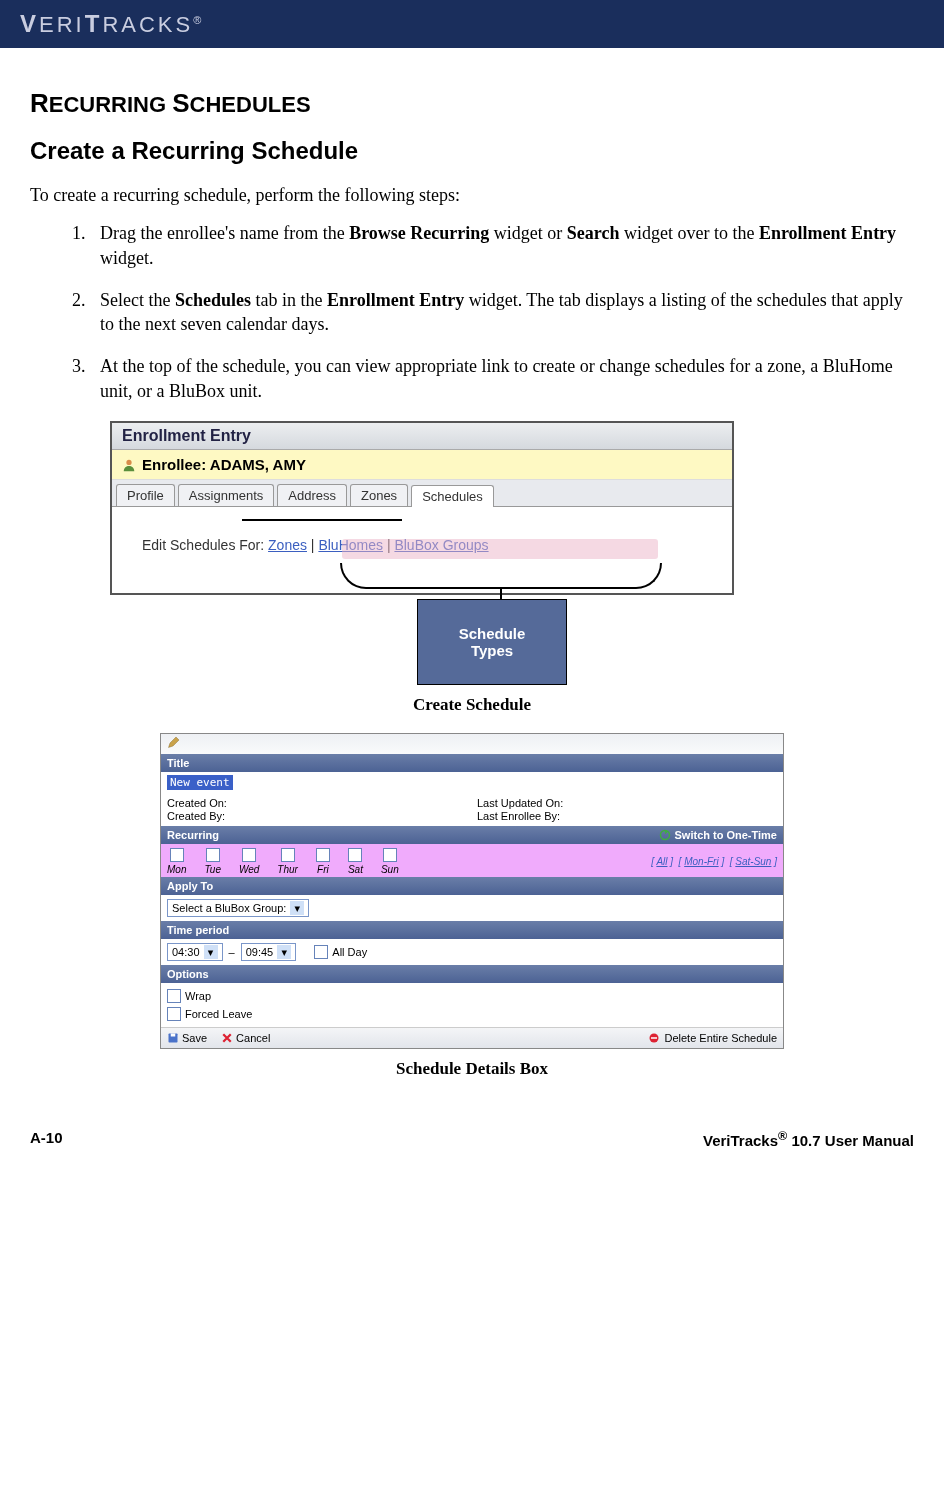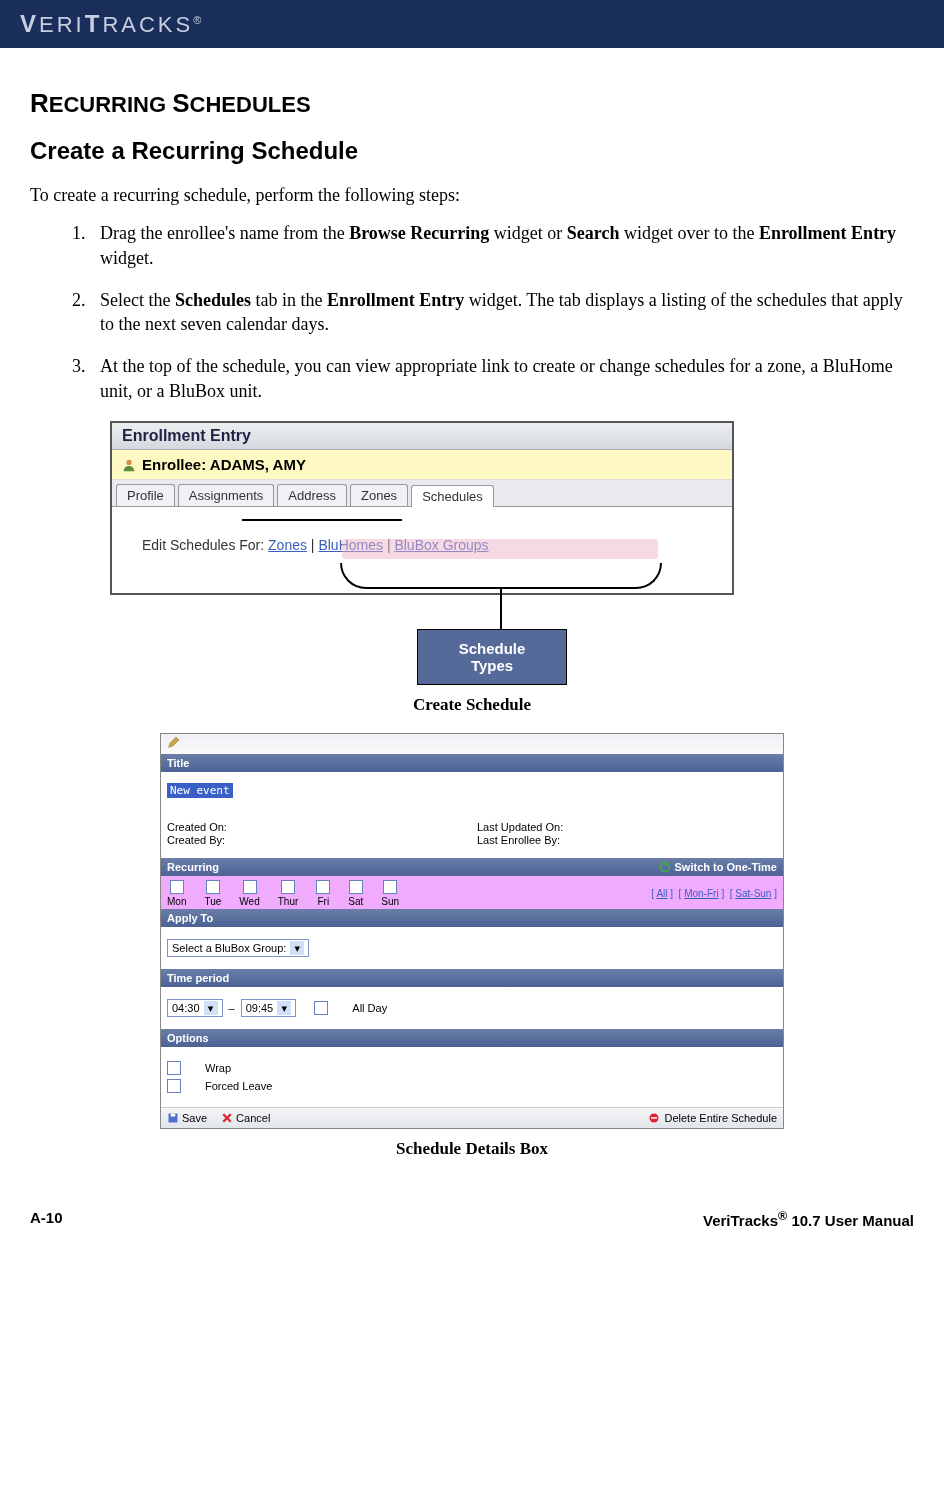--- a/index.html
+++ b/index.html
@@ -177,21 +177,21 @@
     left: 130px;
     top: 12px;
   }
   .callout-box {
     background: #556a99;
     color: #fff;
     font-family: Arial, sans-serif;
     font-weight: bold;
     text-align: center;
     width: 140px;
-    padding: 10px 4px;
+    padding: 25px 4px;
     margin: 0 auto;
     position: relative;
     left: -20px;
     font-size: 15px;
     border: 1px solid #000;
   }
   .callout-container {
     height: 100px;
     display: flex;
     justify-content: center;
@@ -208,21 +208,21 @@
     font-size: 11px;
     background: #f0abfc;
   }
   .sec-header {
     background: linear-gradient(#6a7ea8,#4c6294);
     color: #fff;
     font-weight: bold;
     padding: 3px 6px;
     font-size: 11px;
   }
-  .sec-body { padding: 12px 6px; background:#fff; }
+  .sec-body { padding: 4px 6px; background:#fff; }
   .new-event {
     background: #3a60c8;
     color: #fff;
     padding: 1px 3px;
     font-family: monospace;
     font-size: 11px;
   }
   .details-grid {
     display: grid;
     grid-template-columns: 1fr 1fr;
@@ -240,41 +240,42 @@
     display:flex;
     align-items:center;
     gap:4px;
   }
   .switch-link svg { width:12px; height:12px; }
   .days-row {
     display: flex;
     align-items: center;
     gap: 18px;
     padding: 4px 6px 2px 6px;
+    font-style: italic;
   }
   .day { display:flex; flex-direction:column; align-items:center; font-size:10px; gap:2px; }
   .day .cb { width:12px; height:12px; border:1px solid #6683b9; background:#fff; }
   .quicklinks { margin-left:auto; color:#3b5fc0; font-size:10px; }
   .quicklinks a { text-decoration:underline; color:#3b5fc0; }
   .select-box {
     border: 1px solid #7a96c9;
     background: #fff;
     padding: 1px 4px;
     display:inline-flex;
     align-items:center;
     gap:4px;
     font-size:11px;
   }
   .select-box .arrow { 
     background: #cfe0f7;
     width: 14px; height: 14px;
     display:flex; align-items:center; justify-content:center;
   }
   .time-row { display:flex; align-items:center; gap:6px; }
-  .opt-row { display:flex; align-items:center; gap:24px; padding:2px 0; }
+  .opt-row { display:flex; align-items:center; gap:4px; padding:2px 0; }
   .opt-row .cb { width:12px; height:12px; border:1px solid #6683b9; background:#fff; }
   .action-bar {
     display:flex;
     justify-content:space-between;
     padding:4px 6px;
     background: linear-gradient(#f4f5f7,#e2e5eb);
     border-top:1px solid #ccc;
   }
   .action-bar .left { display:flex; gap:14px; align-items:center; }
   .action-bar .right { display:flex; gap:4px; align-items:center; }

